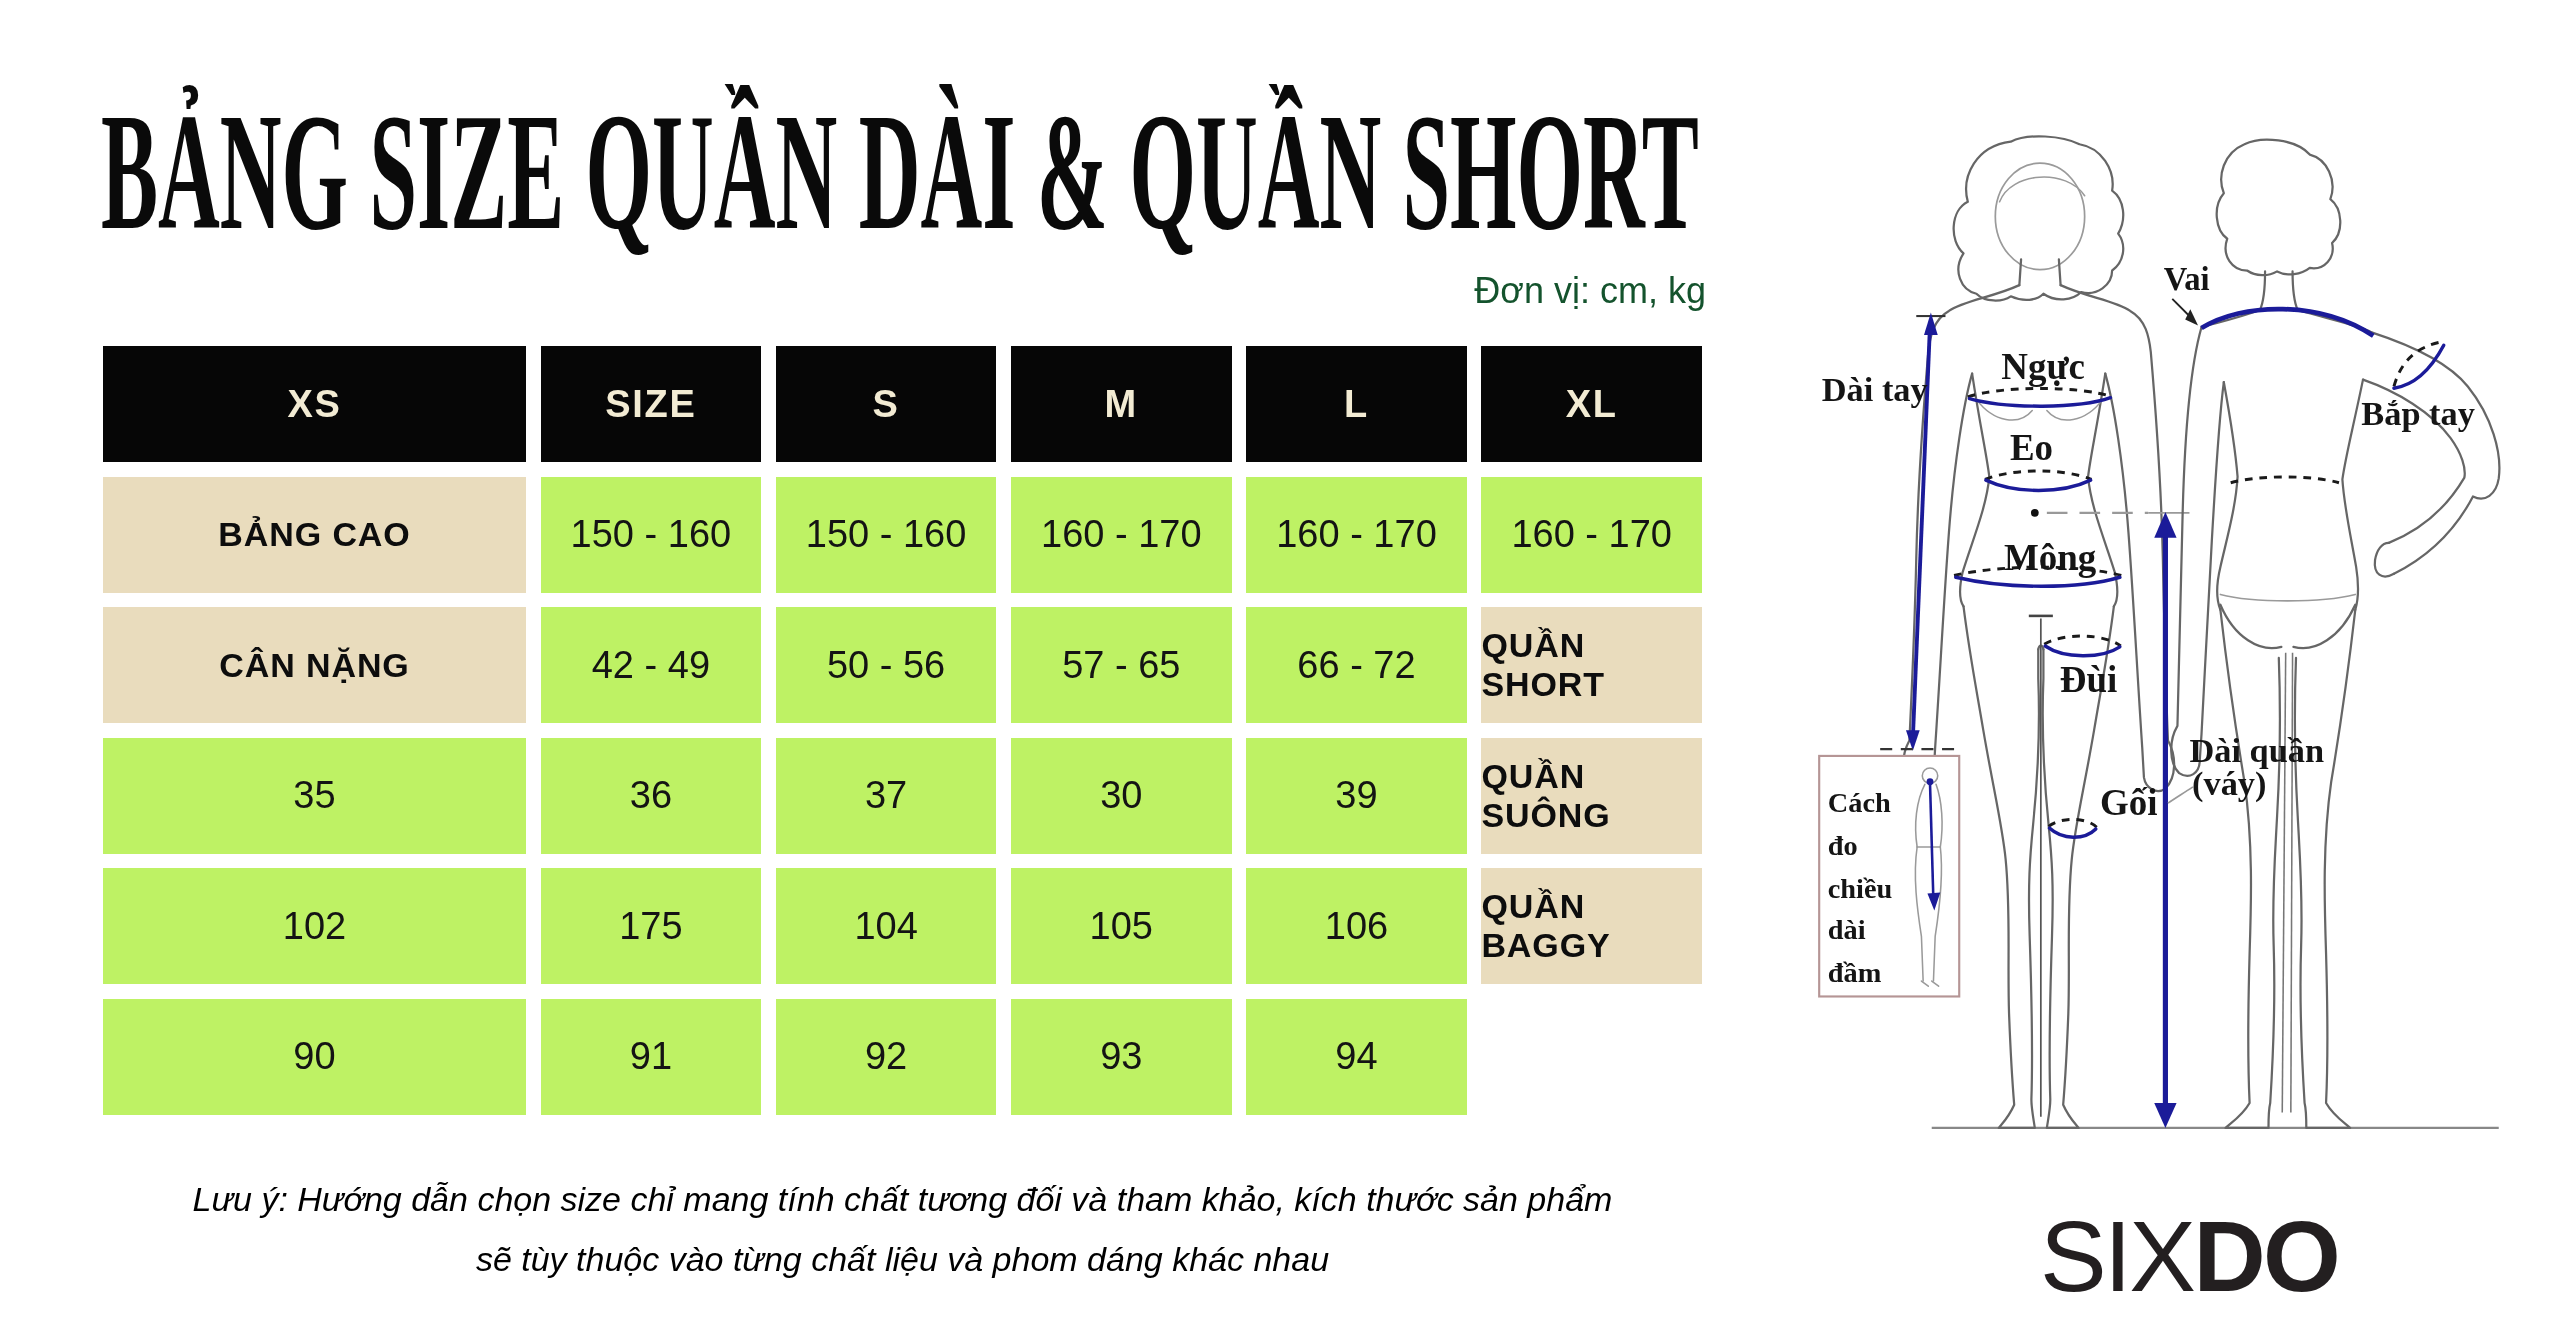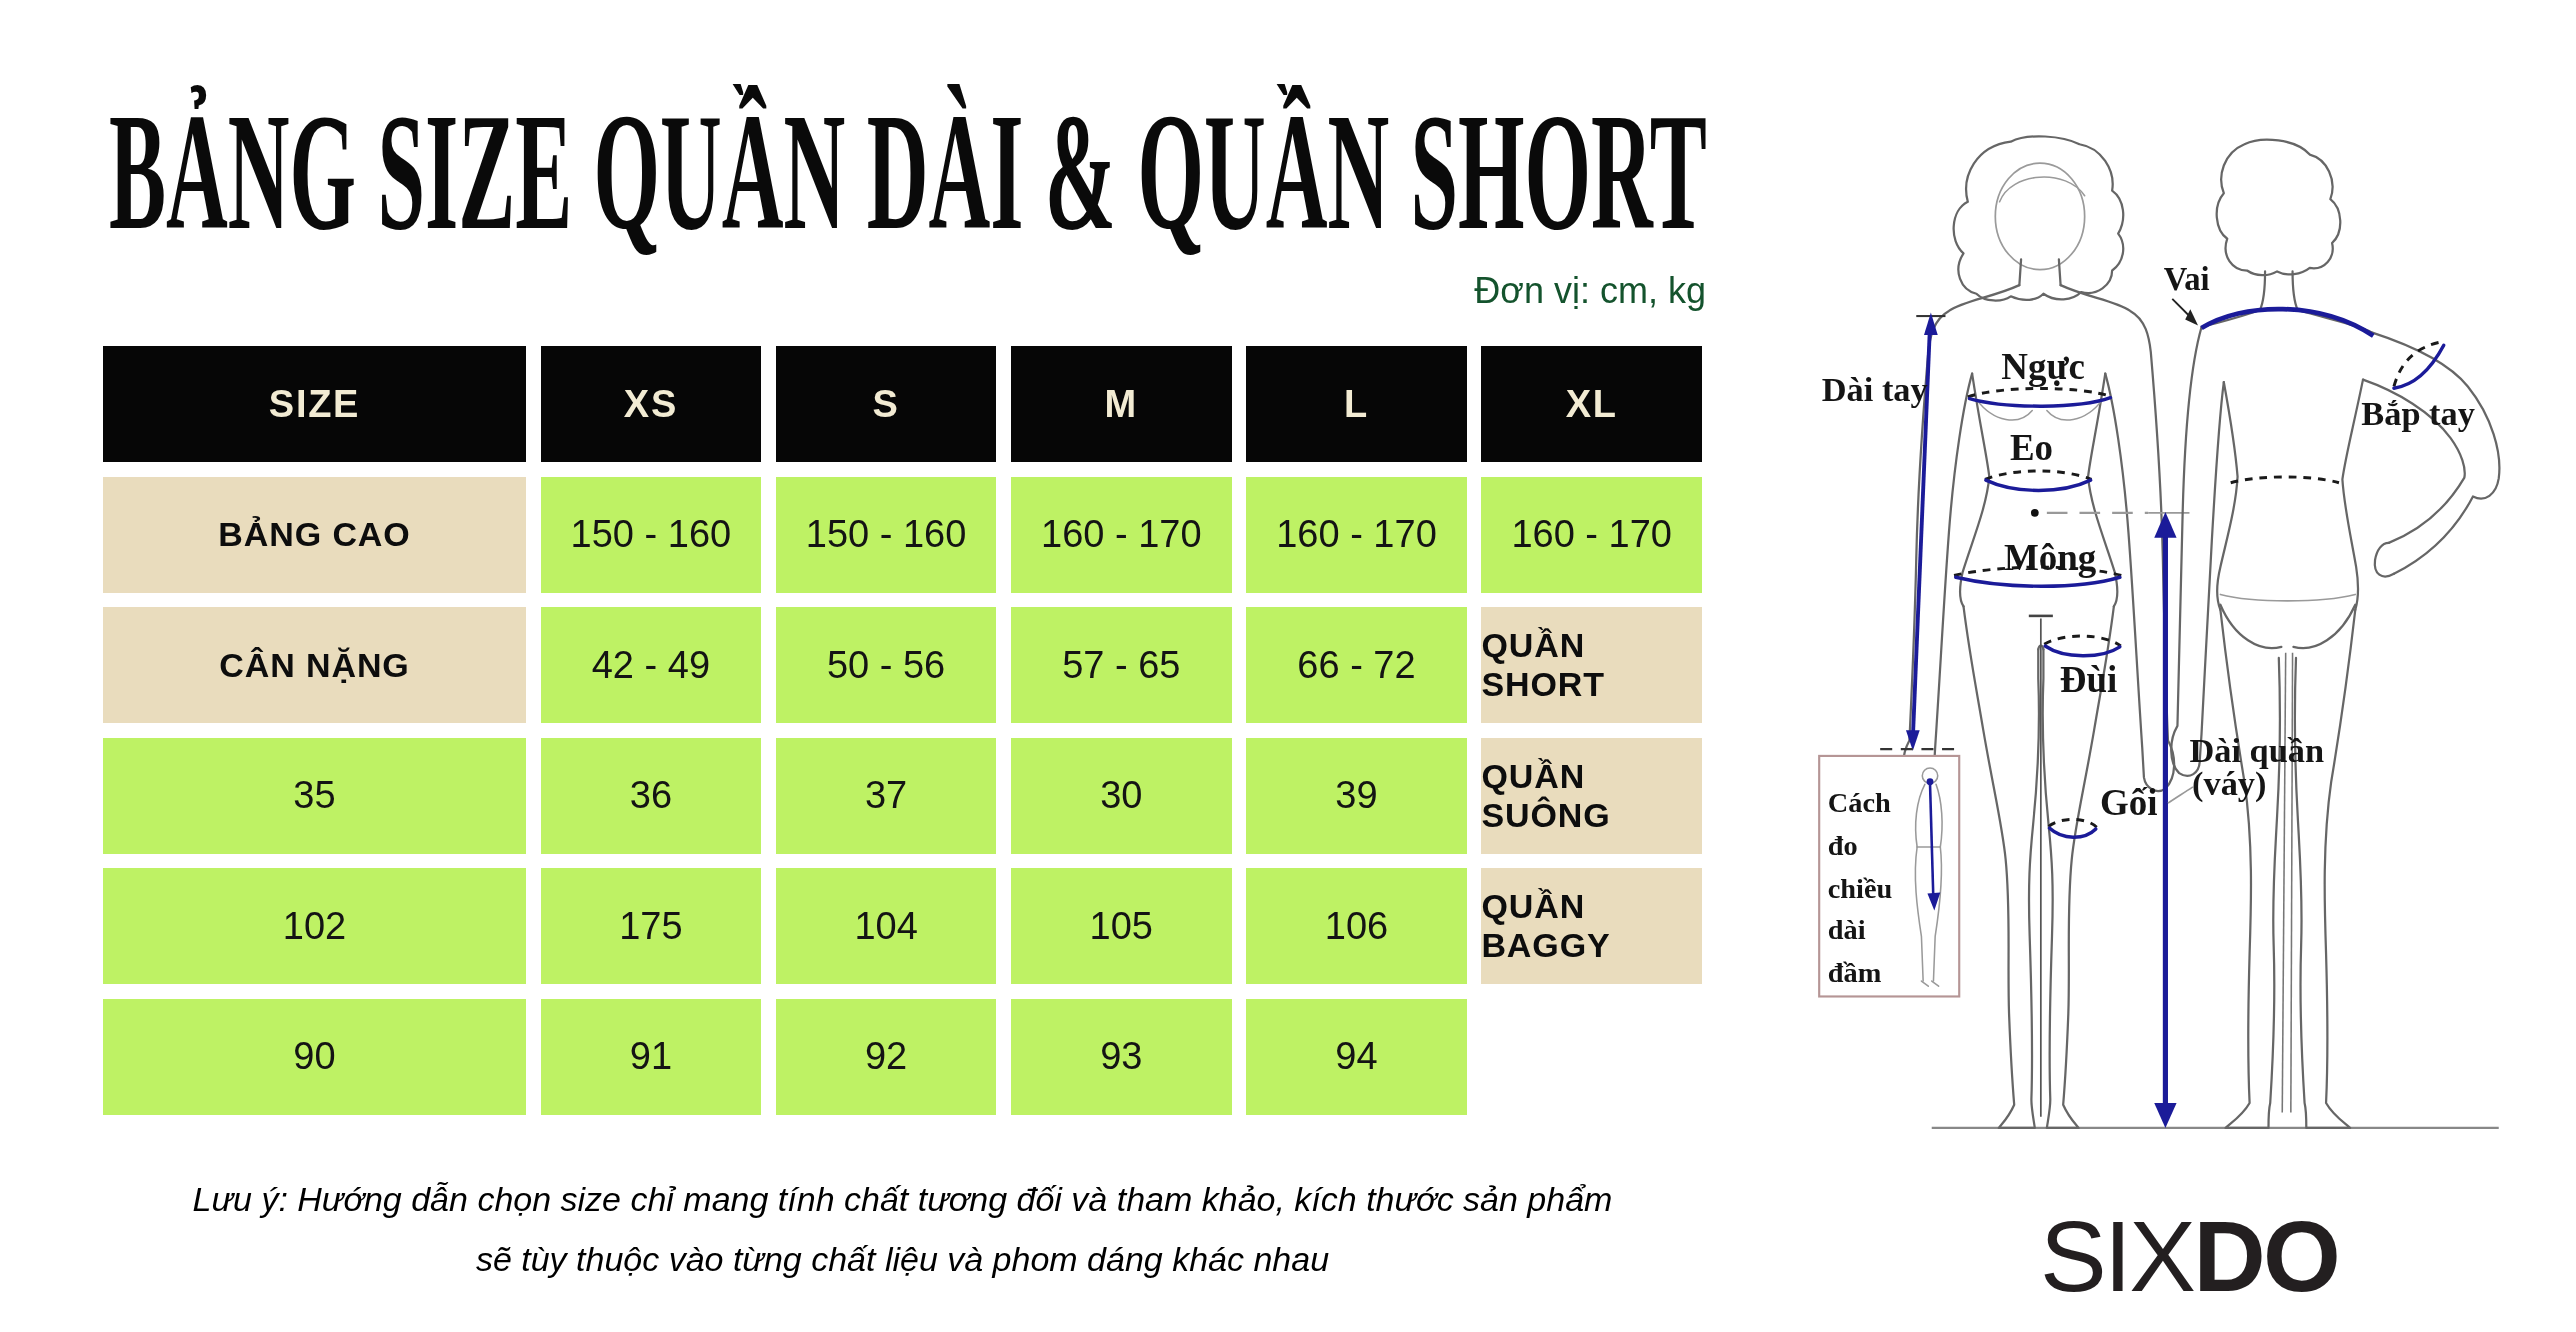--- a/index.html
+++ b/index.html
@@ -1,20 +1,20 @@
 <!DOCTYPE html>
 <html style="font-size:13.7px"><head>
 <meta charset="utf-8">
 <style>
   html,body{margin:0;padding:0;background:#ffffff;}
   .page{position:relative;width:2576px;height:1333px;background:#ffffff;overflow:hidden;
         font-family:"Liberation Sans","DejaVu Sans",sans-serif;color:#111;}
 
   
-  .title-wrap{position:absolute;left:101px;top:84px;width:1603px;height:198px;margin-left:8px;}
+  .title-wrap{position:absolute;left:101px;top:84px;width:1603px;height:198px;}
 
   
   .unit-note{position:absolute;left:103px;top:270px;width:1603px;text-align:right;
              font-size:36px;font-weight:400;color:#14532d;}
 
   
   .size-table{position:absolute;left:103px;top:346px;width:1599px;
               display:grid;grid-template-columns:423px repeat(5,1fr);
               grid-auto-rows:116px;gap:14.6px;}
   .size-table .cell{display:flex;align-items:center;justify-content:center;}
@@ -55,22 +55,22 @@
 
   <div class="title-wrap">
     <svg width="1603" height="198" viewBox="0 0 1866 230">
       <text x="0" y="167" font-family="Liberation Serif, DejaVu Serif, serif" font-weight="700" font-size="195" fill="#0a0a0a" textLength="1860" lengthAdjust="spacingAndGlyphs">BẢNG SIZE QUẦN DÀI &amp; QUẦN SHORT</text>
     </svg>
   </div>
 
   <div class="unit-note">Đơn vị: cm, kg</div>
 
   <div class="size-table">
+      <div class="cell th">XS</div>
       <div class="cell th">SIZE</div>
-      <div class="cell th">XS</div>
       <div class="cell th">S</div>
       <div class="cell th">M</div>
       <div class="cell th">L</div>
       <div class="cell th">XL</div>
       <div class="cell tl">BẢNG CAO</div>
       <div class="cell td">150 - 160</div>
       <div class="cell td">150 - 160</div>
       <div class="cell td">160 - 170</div>
       <div class="cell td">160 - 170</div>
       <div class="cell td">160 - 170</div>

